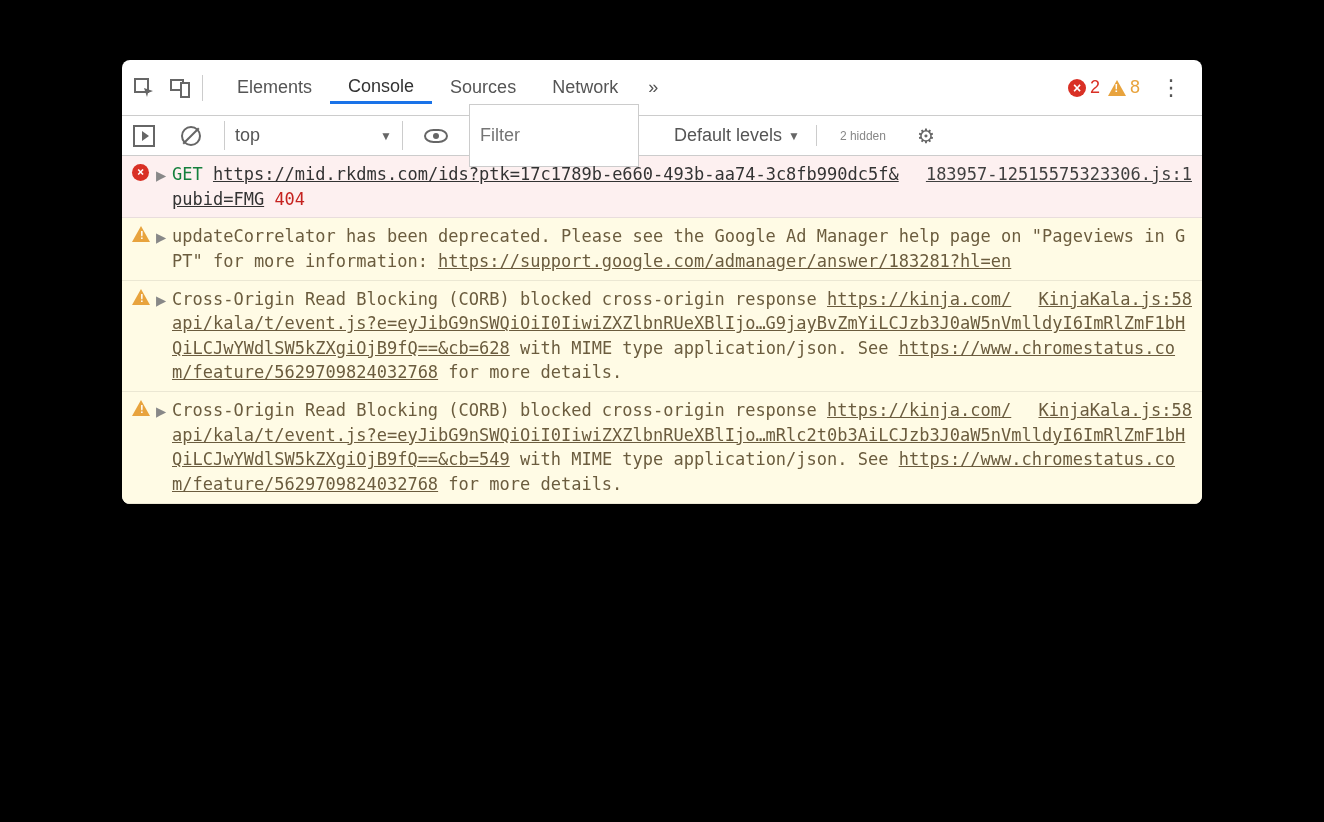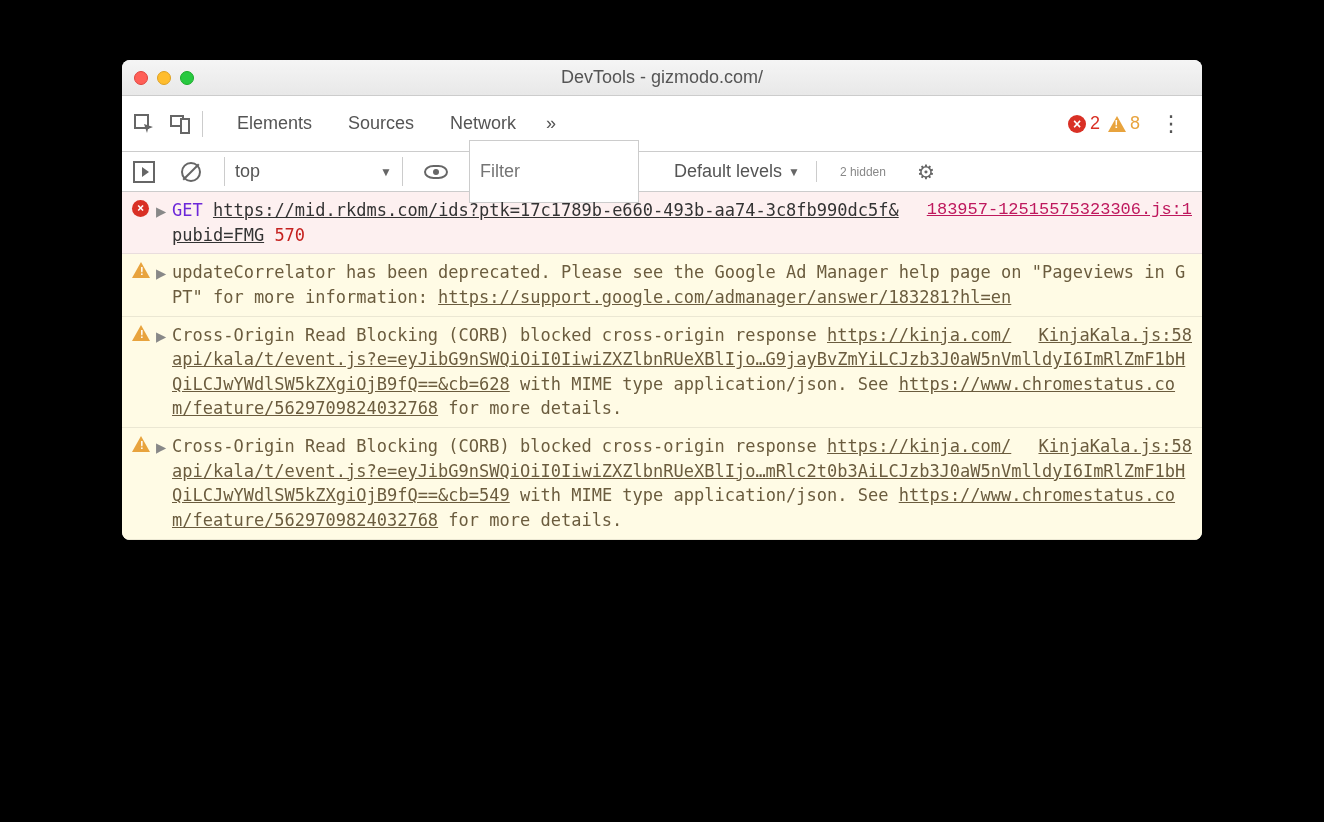--- a/index.html
+++ b/index.html
@@ -300,58 +300,51 @@
       word-break: break-all;
       color: #6b5c3e;
     }
     .msg-error .msg-body { color: #333; }
     .msg-source {
       float: right;
       text-decoration: underline;
       color: #6b5c3e;
       margin-left: 20px;
     }
-    .msg-error .msg-source { color: #be185d; font-family: Liberation Mono, monospace; }
-    .get { color: #6d28d9; }
+    .msg-error .msg-source { color: #404040; }
+    .get { color: #15803d; }
     .underline { text-decoration: underline; }
     .code404 { color: #c5221f; }
     .dsep { border-left: 1px solid #ccc; height: 26px; }
   </style>
 </head>
 <body>
 
 <div class="window">
 
-  <div class="titlebar">
-    <div class="traffic-lights">
-      <div class="traffic-light tl-red"></div>
-      <div class="traffic-light tl-yellow"></div>
-      <div class="traffic-light tl-green"></div>
-    </div>
-    <div class="title">DevTools - gizmodo.com/</div>
-  </div>
 
   <div class="tabbar">
     <div class="tabbar-left">
       <div class="icon-btn">
         <svg width="22" height="22" viewBox="0 0 22 22">
             <rect x="2" y="2" width="13" height="13" fill="none" stroke="#666" stroke-width="2"></rect>
             <path d="M11 11 L20 14 L15 16 L14 20 Z" fill="#666"></path>
           </svg>
       </div>
       <div class="icon-btn">
         <svg width="22" height="22" viewBox="0 0 22 22">
             <rect x="2" y="3" width="12" height="10" fill="none" stroke="#666" stroke-width="2"></rect>
             <rect x="12" y="6" width="8" height="14" fill="#fff" stroke="#666" stroke-width="2"></rect>
           </svg>
       </div>
       <div class="dsep"></div>
     </div>
     <div class="tabs">
       <div class="tab">Elements</div>
+      <div class="tab active">Console</div>
       <div class="tab">Sources</div>
       <div class="tab">Network</div>
       <div class="tab-chevron">»</div>
     </div>
     <div class="tabbar-right">
       <div class="error-count">
         <div class="error-badge">×</div>
         <span class="error-num">2</span>
       </div>
       <div class="error-count">
@@ -389,21 +382,21 @@
 
     <div class="msg msg-error">
       <div class="msg-icon">
           <div class="err-icon">×</div>
         </div>
       <div class="msg-disclosure">▶</div>
       <div class="msg-body">
         <span class="msg-source">183957-12515575323306.js:1</span>
         <span class="get">GET</span>
         <span class="underline">https://mid.rkdms.com/ids?ptk=17c1789b-e660-493b-aa74-3c8fb990dc5f&amp;pubid=FMG</span>
-        <span class="code404">570</span>
+        <span class="code404">404</span>
       </div>
     </div>
 
     <div class="msg msg-warn">
       <div class="msg-icon">
           <div class="wrn-icon"></div>
         </div>
       <div class="msg-disclosure">▶</div>
       <div class="msg-body">
         <span>updateCorrelator has been deprecated. Please see the Google Ad Manager help page on "Pageviews in GPT" for more information: </span><span class="underline">https://support.google.com/admanager/answer/183281?hl=en</span>

